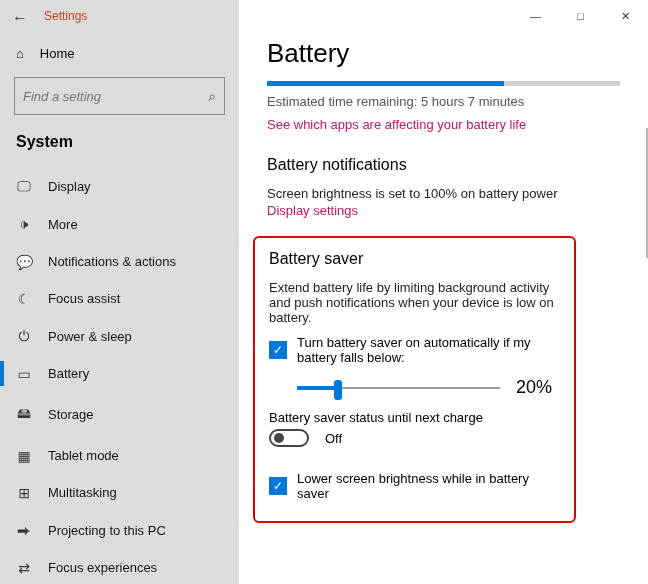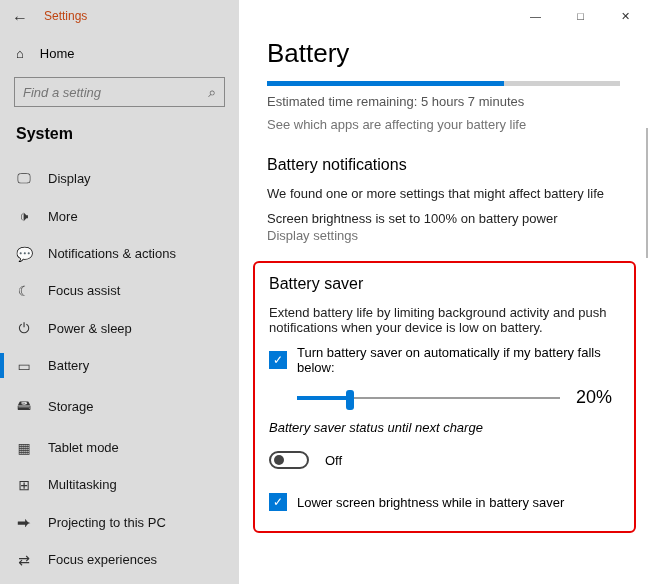--- a/index.html
+++ b/index.html
@@ -9,46 +9,46 @@
   .titlebar-left { display: flex; align-items: center; gap: 16px; padding-left: 12px; }
   .titlebar-left .back { font-size: 16px; color: #333; }
   .titlebar-left .title { font-size: 12px; color: #c2410c; }
   .win-controls { margin-left: auto; display: flex; }
   .win-controls div { width: 45px; height: 32px; display: flex; align-items: center; justify-content: center; font-size: 11px; color: #333; }
   .body { display: flex; height: calc(100% - 32px); position: relative; }
   .sidebar { width: 239px; background: #e0e0e0; padding: 6px 0; overflow: hidden; }
   .main { flex: 1; background: #fff; padding: 4px 28px 0 28px; overflow: hidden; position: relative; }
   .home-row { display: flex; align-items: center; gap: 16px; padding: 8px 16px; font-size: 13px; }
   .search-wrap { padding: 8px 14px; }
-  .search { display: flex; align-items: center; height: 30px; border: 1px solid #888; background: #e0e0e0; padding: 0 8px; }
+  .search { display: flex; align-items: center; height: 38px; border: 1px solid #888; background: #e0e0e0; padding: 0 8px; }
   .search input { flex: 1; border: none; background: transparent; font-size: 13px; font-style: italic; color: #666; outline: none; }
   .search .sicon { color: #666; font-size: 14px; }
   .group-label { padding: 10px 16px 8px; font-size: 16px; font-weight: 600; }
   .nav { margin-top: 8px; }
   .nav-item { display: flex; align-items: center; gap: 16px; padding: 10.5px 16px; font-size: 13px; color: #111; position: relative; }
   .nav-item.sel::before { content: ""; position: absolute; left: 0; top: 6px; bottom: 6px; width: 4px; background: #0078d7; }
   .nav-item .icon { width: 16px; text-align: center; font-size: 14px; color: #333; }
   h1.page-title { font-size: 26px; font-weight: 400; margin: 2px 0 12px; }
   .progress { height: 5px; background: #d0d0d0; width: 100%; margin-bottom: 8px; }
   .progress > div { height: 100%; background: #0078d7; }
   .sub { font-size: 13px; color: #555; margin-bottom: 8px; }
-  a.linkish { color: #737373; text-decoration: none; font-size: 13px; display: inline-block; }
+  a.linkish { color: #be185d; text-decoration: none; font-size: 13px; display: inline-block; }
   h2.section { font-size: 16px; font-weight: 400; margin: 24px 0 12px; }
   .para { font-size: 13px; color: #222; margin-bottom: 10px; }
-  .highlight-box { border: 2px solid #e60000; border-radius: 6px; padding: 12px 14px; margin-top: 18px; width: 383px; margin-left: -14px; }
+  .highlight-box { border: 2px solid #e60000; border-radius: 6px; padding: 12px 14px; margin-top: 18px; width: 323px; margin-left: -14px; }
   .checkbox-row { display: flex; align-items: center; gap: 10px; font-size: 13px; margin: 8px 0; }
   .cbx { width: 18px; height: 18px; background: #0078d7; display: flex; align-items: center; justify-content: center; color: #fff; font-size: 12px; flex-shrink: 0; }
   .slider-row { display: flex; align-items: center; gap: 16px; margin: 12px 0 12px 28px; }
   .slider { position: relative; flex: 1; height: 18px; }
   .slider .track-off { position: absolute; top: 8px; left: 0; right: 0; height: 2px; background: #9c9c9c; }
   .slider .track-on { position: absolute; top: 7px; left: 0; height: 4px; background: #0078d7; }
   .slider .thumb { position: absolute; top: 1px; width: 8px; height: 20px; background: #0078d7; border-radius: 3px; }
   .slider-val { font-size: 18px; width: 44px; text-align: left; }
   .toggle-block { margin: 8px 0; }
-  .toggle-label { font-size: 13px; margin-bottom: 16px; font-style: italic; }
+  .toggle-label { font-size: 13px; margin-bottom: 4px; }
   .toggle-row { display: flex; align-items: center; gap: 16px; }
   .toggle { width: 40px; height: 18px; border: 2px solid #444; border-radius: 10px; position: relative; background: #fff; }
   .toggle .knob { width: 10px; height: 10px; border-radius: 50%; background: #444; position: absolute; top: 2px; left: 3px; }
   .vscroll { position: absolute; right: 0; top: 96px; width: 2px; height: 130px; background: #b8b8b8; }
   .titlebar-left, .sidebar { filter: contrast(0.96); }
 </style>
 </head>
 <body>
 
 <div class="window">
@@ -129,21 +129,20 @@
     <div class="main">
       <div class="vscroll"></div>
       <h1 class="page-title">Battery</h1>
       <div class="progress">
           <div id="prog-fill" style="width: 67%;"></div>
         </div>
       <div class="sub">Estimated time remaining: 5 hours 7 minutes</div>
       <a class="linkish">See which apps are affecting your battery life</a>
 
       <h2 class="section">Battery notifications</h2>
-      <div class="para">We found one or more settings that might affect battery life</div>
       <div class="para" style="margin-bottom:2px;">Screen brightness is set to 100% on battery power</div>
       <a class="linkish">Display settings</a>
 
       <div class="highlight-box">
         <h2 class="section" style="margin-top:0;">Battery saver</h2>
         <div class="para">Extend battery life by limiting background activity and push notifications when your device is low on battery.</div>
 
         <div class="checkbox-row">
           <div class="cbx">✓</div>
           <span>Turn battery saver on automatically if my battery falls below:</span>

